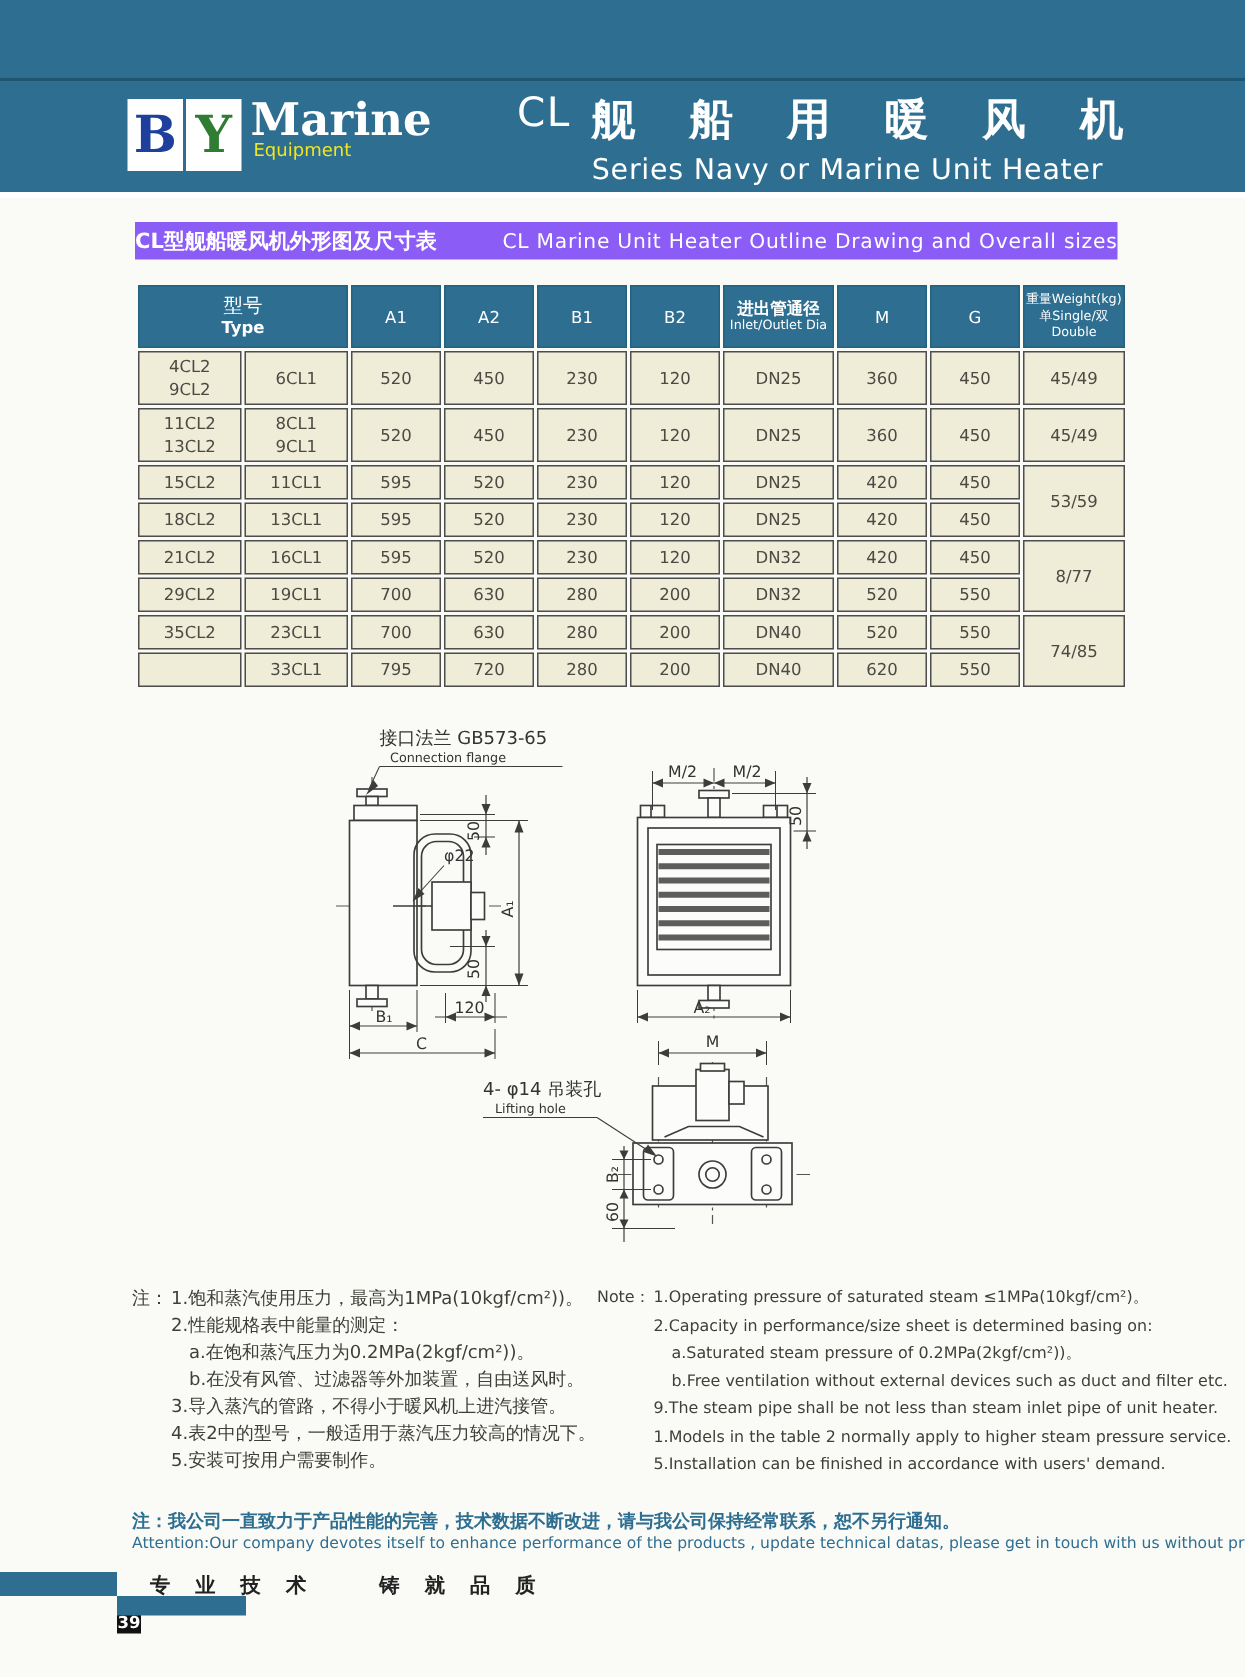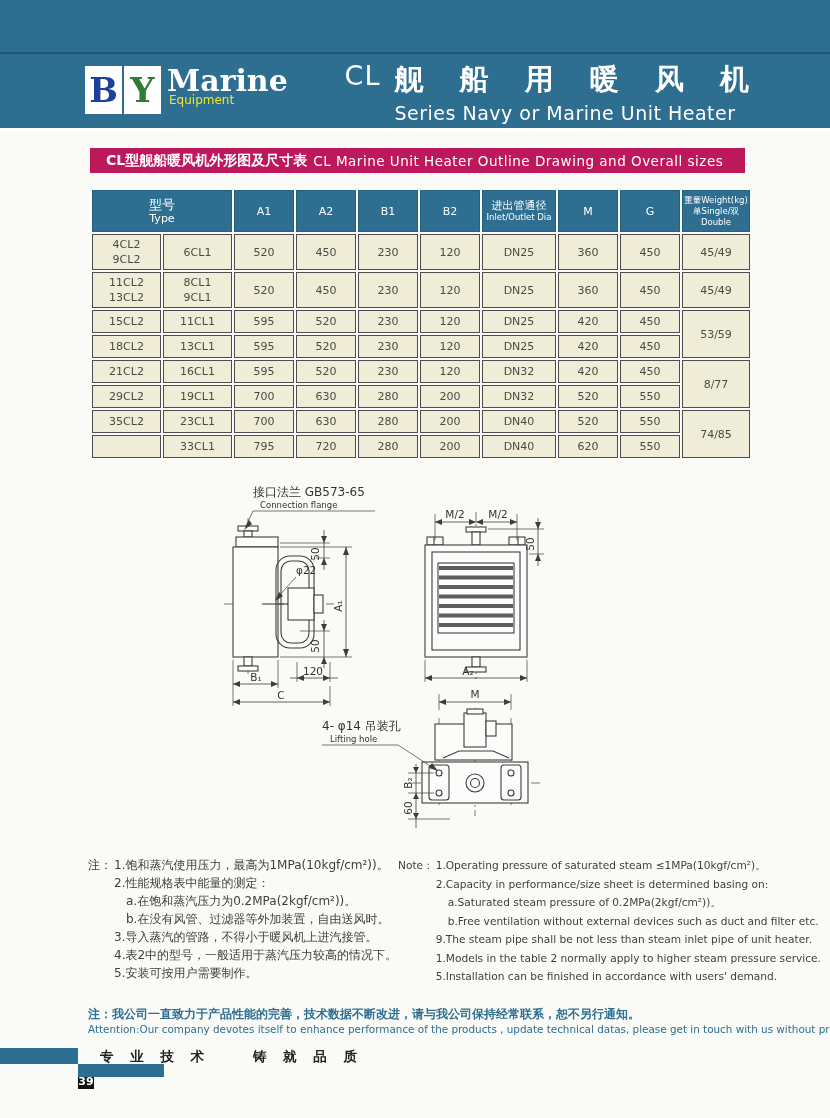--- a/index.html
+++ b/index.html
@@ -14,30 +14,30 @@
   .logo-b{color:#1f3f9c;}
   .logo-y{color:#2e7d32;}
   .brand{margin-left:4px;line-height:1;}
   .brand-marine{font-family:"DejaVu Serif","Liberation Serif",serif;font-weight:bold;font-size:30px;color:#ffffff;}
   .brand-equip{font-size:12px;color:#f2e71f;margin-top:-2px;margin-left:2px;}
   .title-block{position:absolute;right:68px;top:60px;display:flex;align-items:flex-start;color:#ffffff;}
   .series-code{font-size:27px;margin-right:14px;margin-bottom:24px;letter-spacing:1px;}
   .title-cn{font-size:29px;font-weight:bold;letter-spacing:13px;white-space:nowrap;}
   .title-en{font-size:19px;letter-spacing:0.5px;white-space:nowrap;margin-top:2px;}
   
-  .section-bar{position:absolute;left:90px;top:148px;width:655px;height:25px;background:#be185d;color:#ffffff;
-               display:flex;align-items:center;padding-left:16px;box-sizing:border-box;white-space:nowrap;}
+  .section-bar{position:absolute;left:90px;top:148px;width:655px;height:25px;background:#8b5cf6;color:#ffffff;
+               display:flex;align-items:center;padding-left:0;box-sizing:border-box;white-space:nowrap;justify-content:space-between;}
   .section-cn{font-size:14px;font-weight:bold;margin-right:6px;}
   .section-en{font-size:13.5px;letter-spacing:0.5px;}
   
   table.size{position:absolute;left:90px;top:188px;border-collapse:separate;border-spacing:2px;table-layout:fixed;}
   table.size th{background:#2d6e91;color:#ffffff;font-weight:normal;border:1px solid #24627f;padding:0;height:40px;}
   table.size td{background:#efecd8;border:1.5px solid #4d4d4d;color:#4c4b43;text-align:center;font-size:11px;padding:0;}
   .th-main{font-size:13px;line-height:15px;}
-  .th-sub{font-size:11px;line-height:13px;}
+  .th-sub{font-size:11px;line-height:13px;font-weight:bold;}
   .th-tiny{font-size:8.5px;line-height:11px;}
   .row-tall td{height:34px;}
   .row-std td{height:21px;}
   .two-line{line-height:15px;}
   .w-model{width:68px;} .w-dim{width:58px;} .w-dia{width:72px;} .w-wt{width:66px;}
   
   .drawing-svg{position:absolute;left:150px;top:470px;}
   .ln{stroke:#3c3c3c;stroke-width:1.1;fill:none;}
   .fillw{fill:#fcfcfa;stroke:#3c3c3c;stroke-width:1.1;}
   .cl{stroke:#555;stroke-width:0.8;fill:none;stroke-dasharray:9 3 2 3;}

